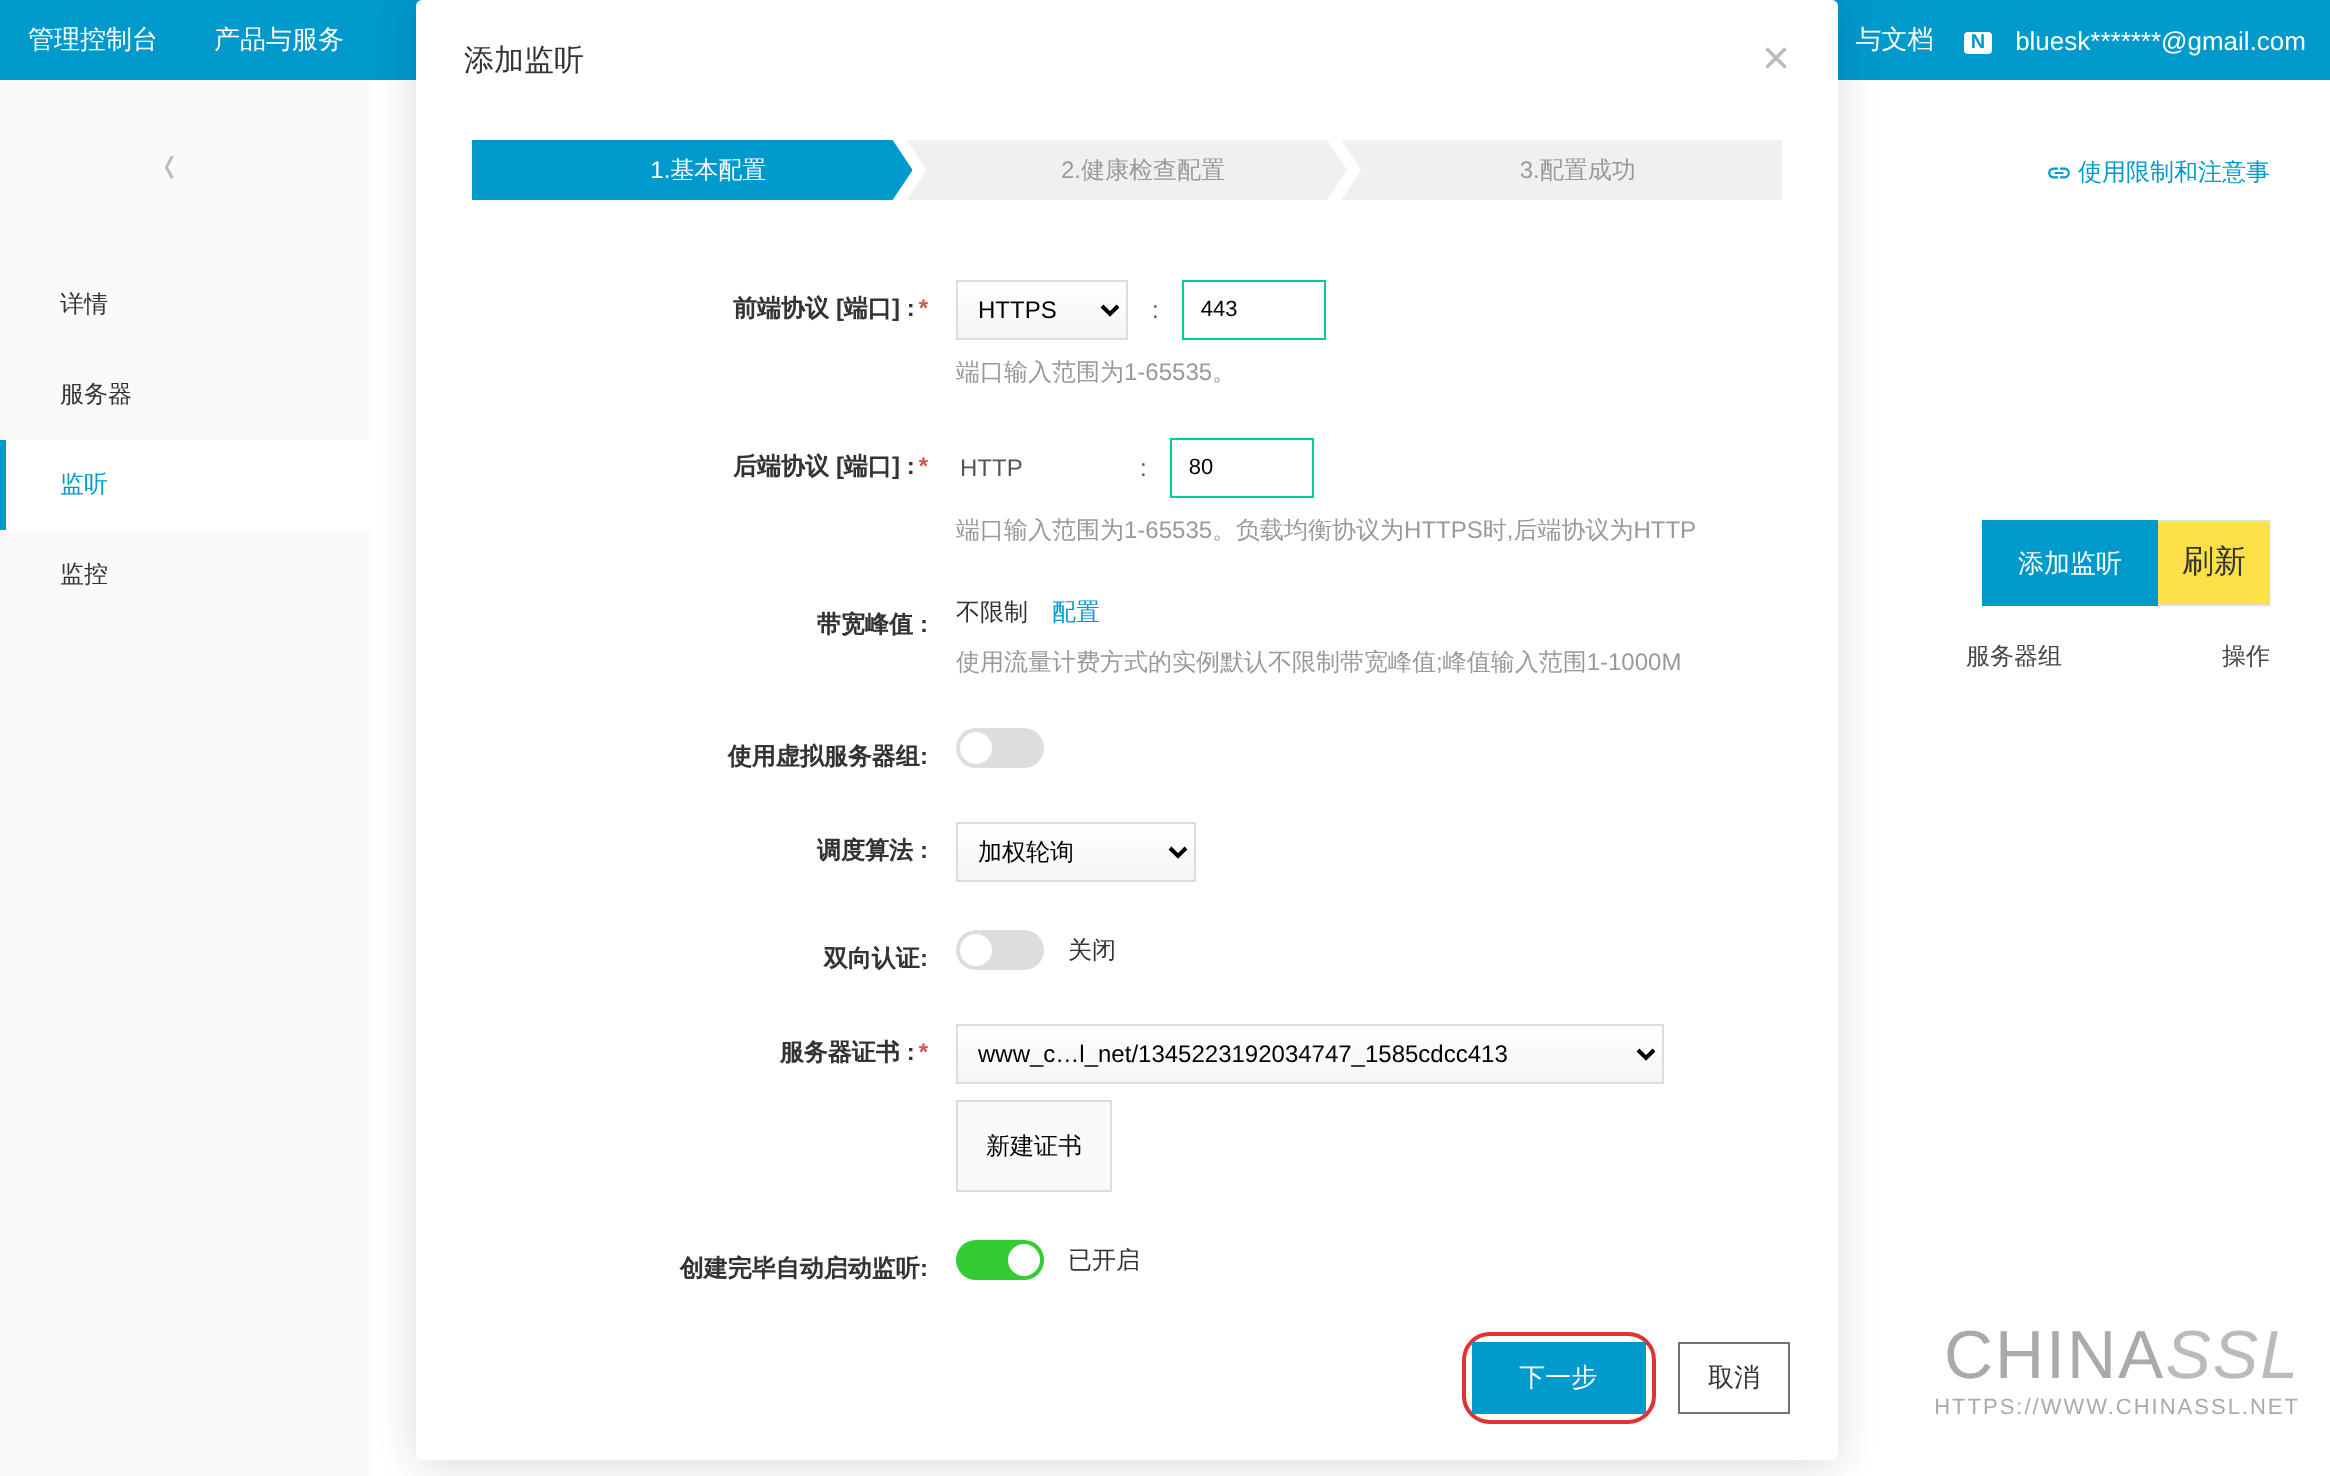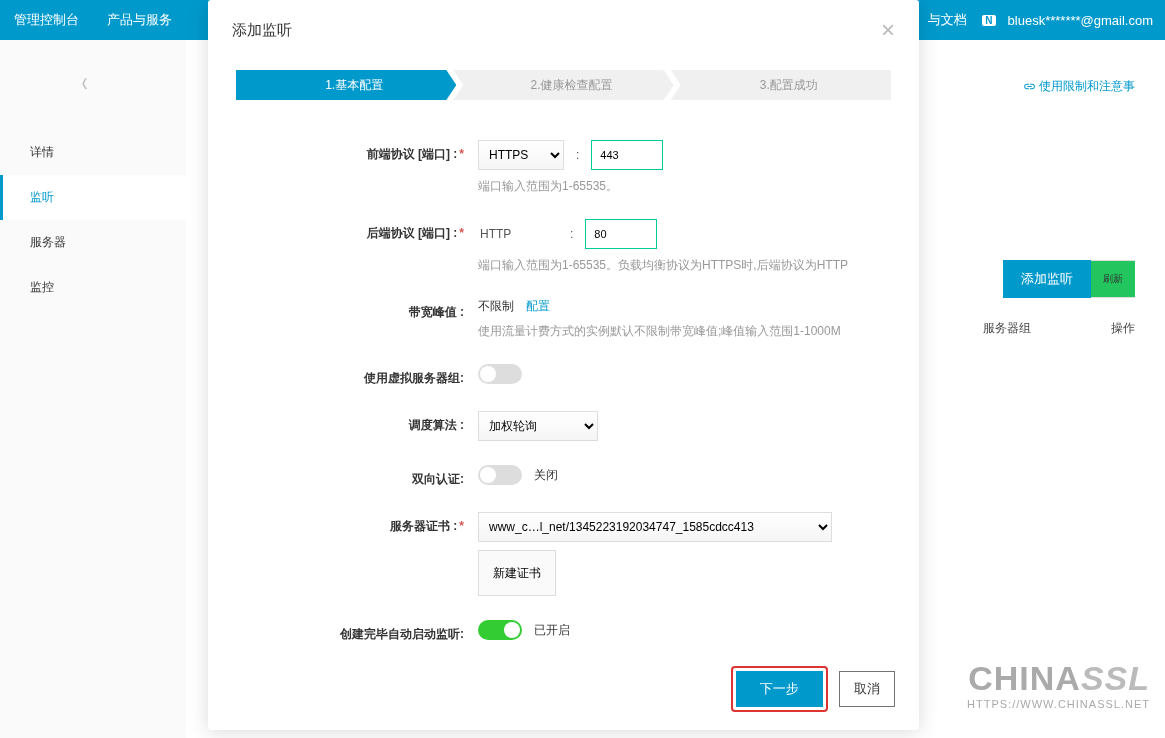--- a/index.html
+++ b/index.html
@@ -17,21 +17,21 @@
     .back-arrow { position: absolute; top: 26px; left: 80px; font-size: 28px; color: #bbb; cursor: pointer; transform: scaleX(0.6); }
     .side-list { margin-top: 90px; }
     .side-item { padding: 14px 30px; color: #333; cursor: pointer; }
     .side-item.active { color: #09c; background: #fff; border-left: 3px solid #09c; padding-left: 27px; }
 
     .main-area { flex: 1; position: relative; background: #fff; }
     .restrict-link { position: absolute; right: 30px; top: 38px; color: #09c; font-size: 12px; display: flex; align-items: center; gap: 3px; }
     .restrict-link svg { width: 13px; height: 13px; fill: #09c; }
     .action-buttons { position: absolute; right: 30px; top: 220px; display: flex; gap: 0; }
     .btn-add { background: #09c; color: #fff; border: none; padding: 10px 18px; font-size: 13px; cursor: pointer; }
-    .btn-refresh { background: #22c55e; color: #333; border: 1px solid #ddd; padding: 10px 12px; font-size: 10px; cursor: pointer; border-left: none; border-right: none; }
+    .btn-refresh { background: #fde047; color: #333; border: 1px solid #ddd; padding: 10px 12px; font-size: 16px; cursor: pointer; border-left: none; border-right: none; }
     .tbl-hdr { position: absolute; right: 30px; top: 280px; display: flex; gap: 80px; color: #444; font-size: 12px; }
 
     
     .modal { position: absolute; top: 0; left: 208px; width: 711px; height: 730px; background: #fff; box-shadow: 0 2px 20px rgba(0,0,0,0.15); border-radius: 3px; display: flex; flex-direction: column; z-index: 10; }
     .modal-header { padding: 18px 24px; display: flex; align-items: center; }
     .modal-title { font-size: 15px; color: #333; }
     .modal-close { margin-left: auto; font-size: 24px; color: #bbb; cursor: pointer; line-height: 1; }
 
     .steps { display: flex; padding: 10px 28px 0; }
     .step { flex: 1; height: 30px; display: flex; align-items: center; justify-content: center; color: #999; background: #f0f0f0; font-size: 12px; position: relative; clip-path: polygon(0 0, calc(100% - 10px) 0, 100% 50%, calc(100% - 10px) 100%, 0 100%, 10px 50%); margin-left: -3px; padding-left: 16px; }
@@ -54,25 +54,25 @@
     .sel-cert { height: 30px; border: 1px solid #ddd; padding: 0 6px; background: linear-gradient(#fff,#f5f5f5); font-size: 12px; width: 354px; cursor: pointer; }
     .btn-small { height: 46px; padding: 0 14px; background: #fafafa; border: 1px solid #ddd; font-size: 12px; cursor: pointer; }
 
     .toggle { width: 44px; height: 20px; border-radius: 20px; background: #ddd; position: relative; cursor: pointer; }
     .toggle .knob { width: 16px; height: 16px; background: #fff; border-radius: 50%; position: absolute; top: 2px; left: 2px; transition: left .1s; }
     .toggle.on { background: #3c3; }
     .toggle.on .knob { left: 26px; }
 
     .modal-footer { padding: 18px 24px; text-align: right; border-top: 1px solid transparent; }
     .btn-primary { background: #09c; color: #fff; border: none; padding: 9px 24px; font-size: 13px; cursor: pointer; }
-    .btn-primary-wrap { display: inline-block; border: 2px solid #d33; border-radius: 4px; padding: 3px; }
+    .btn-primary-wrap { display: inline-block; border: 2px solid #d33; border-radius: 14px; padding: 3px; }
     .btn-default { background: #fff; color: #333; border: 1px solid #737373; padding: 8px 14px; font-size: 13px; cursor: pointer; margin-left: 8px; }
 
     .watermark { position: absolute; right: 15px; bottom: 28px; font-family: Arial, sans-serif; color: #aaa; text-align: right; pointer-events: none; }
-    .watermark .big { font-size: 34px; font-weight: bold; letter-spacing: 1px; }
+    .watermark .big { font-size: 34px; font-weight: normal; letter-spacing: 1px; }
     .watermark .big .ssl { color: #bbb; font-style: italic; }
     .watermark .small { font-size: 11px; letter-spacing: 1px; }
 
     .colon { color: #555; }
   </style>
 </head>
 <body>
 
 <div class="top-bar">
   <div class="top-bar-item">管理控制台</div>
@@ -84,22 +84,22 @@
     </span>
     <span>bluesk*******@gmail.com</span>
   </div>
 </div>
 
 <div class="below-top">
   <div class="sidebar">
     <div class="back-arrow">‹</div>
     <div class="side-list">
       <div class="side-item">详情</div>
+      <div class="side-item">服务器</div>
       <div class="side-item active">监听</div>
-      <div class="side-item">服务器</div>
       <div class="side-item">监控</div>
     </div>
 
   </div>
 
   <div class="main-area">
     <div class="restrict-link">
       <svg viewBox="0 0 24 24">
           <path d="M3.9 12c0-1.7 1.4-3.1 3.1-3.1h4V7H7c-2.8 0-5 2.2-5 5s2.2 5 5 5h4v-1.9H7c-1.7 0-3.1-1.4-3.1-3.1M8 13h8v-2H8v2m9-6h-4v1.9h4c1.7 0 3.1 1.4 3.1 3.1s-1.4 3.1-3.1 3.1h-4V17h4c2.8 0 5-2.2 5-5s-2.2-5-5-5z"></path>
         </svg>

